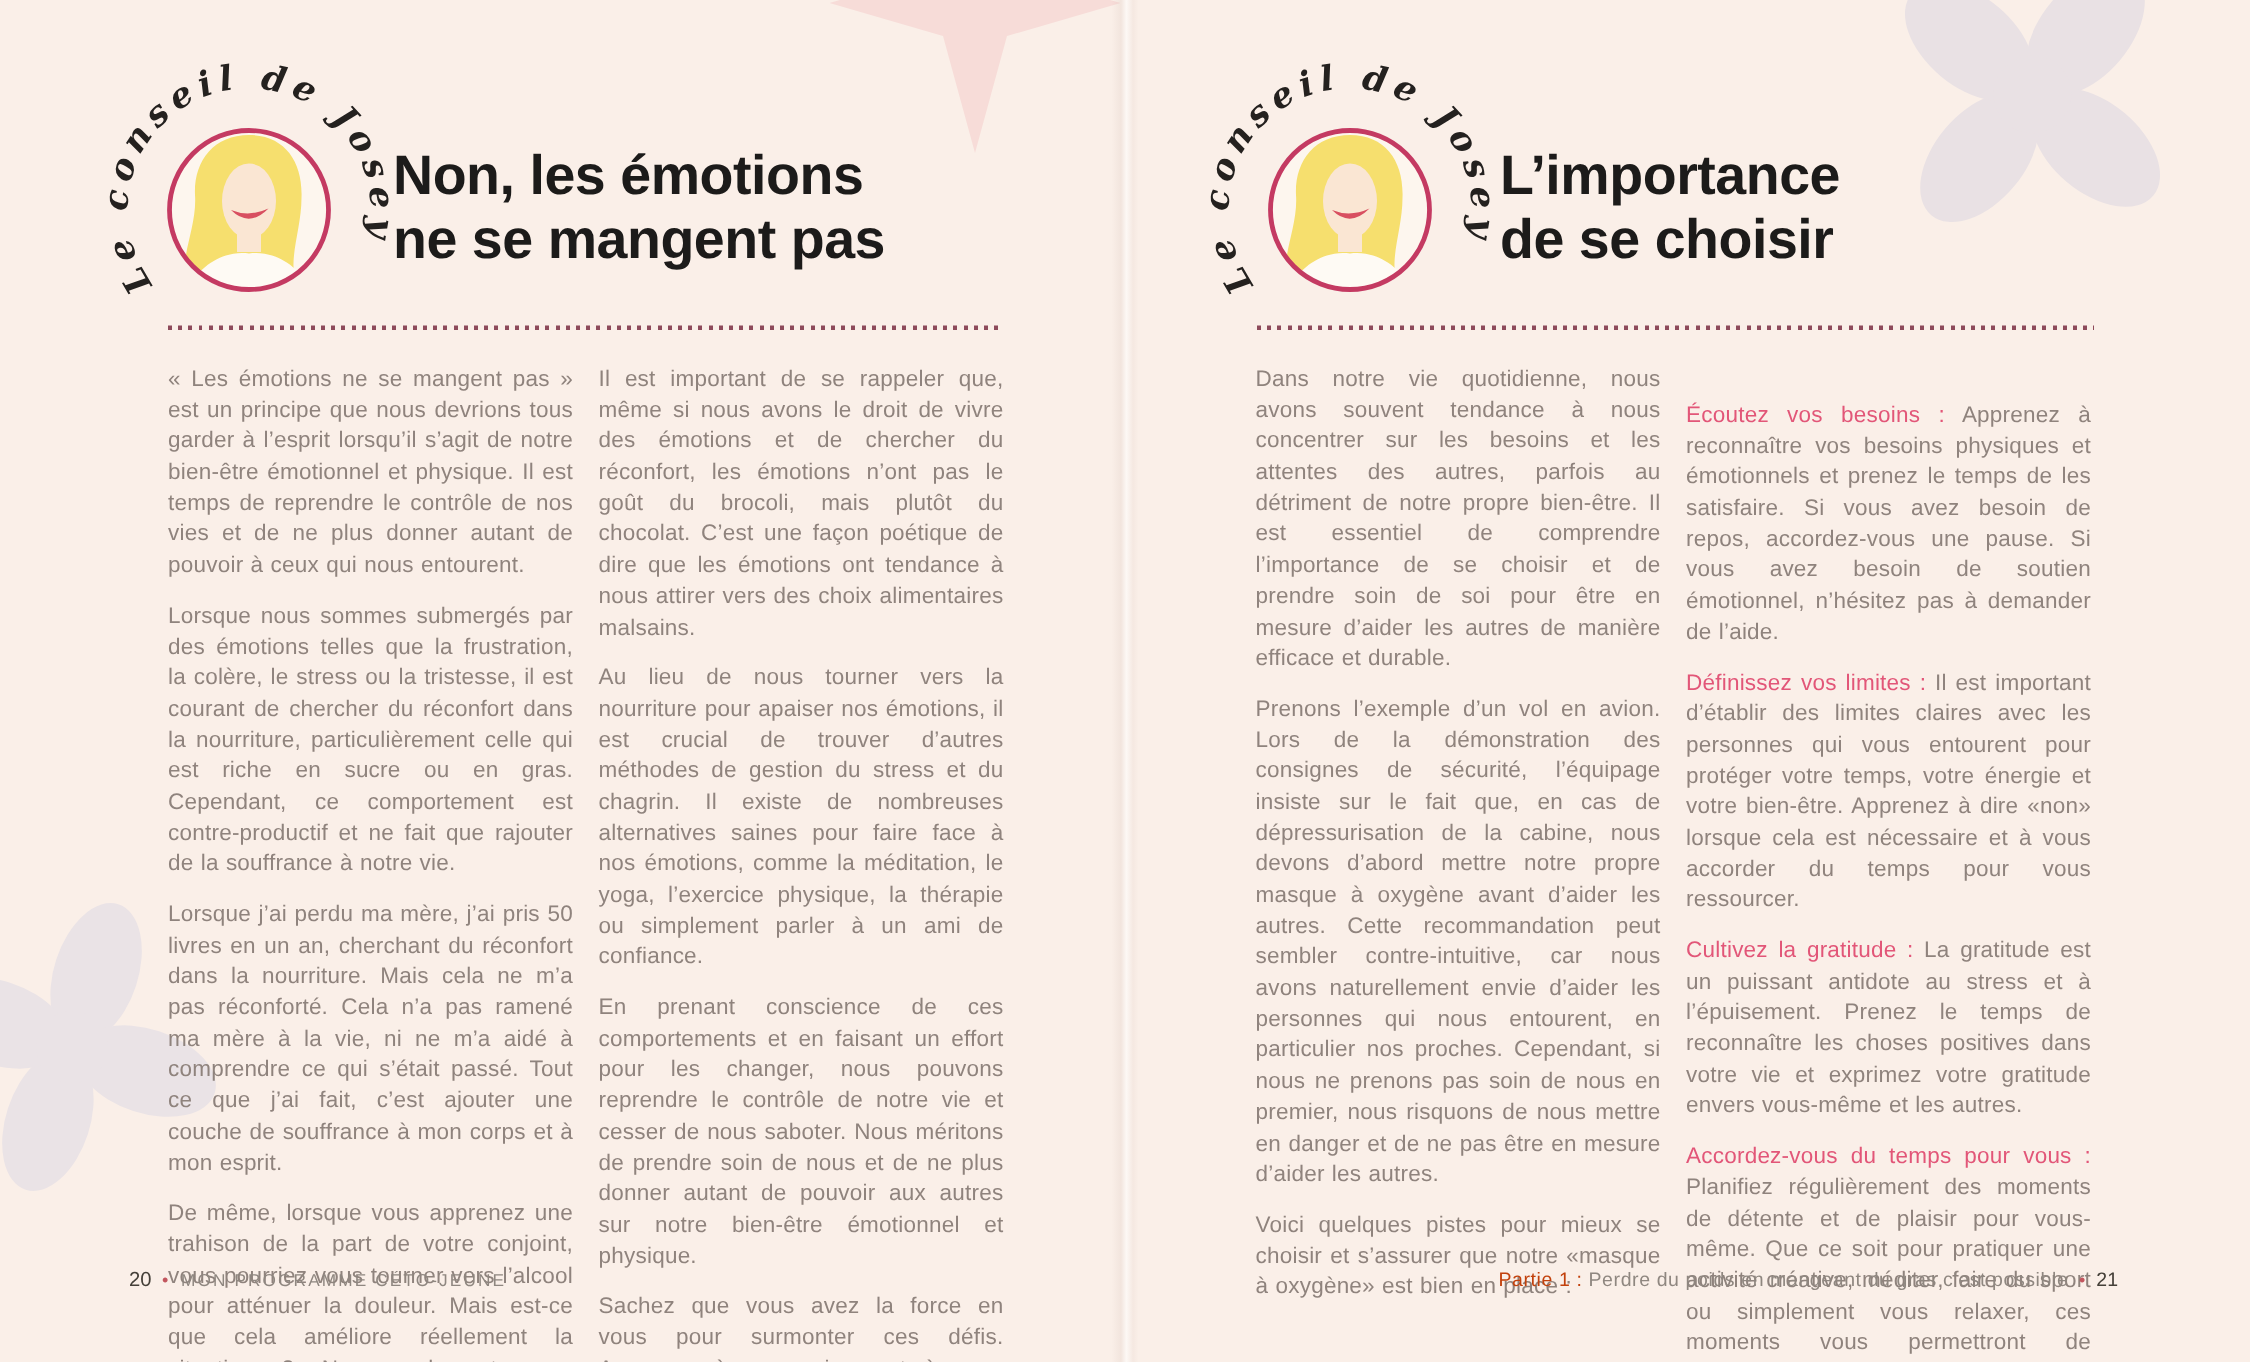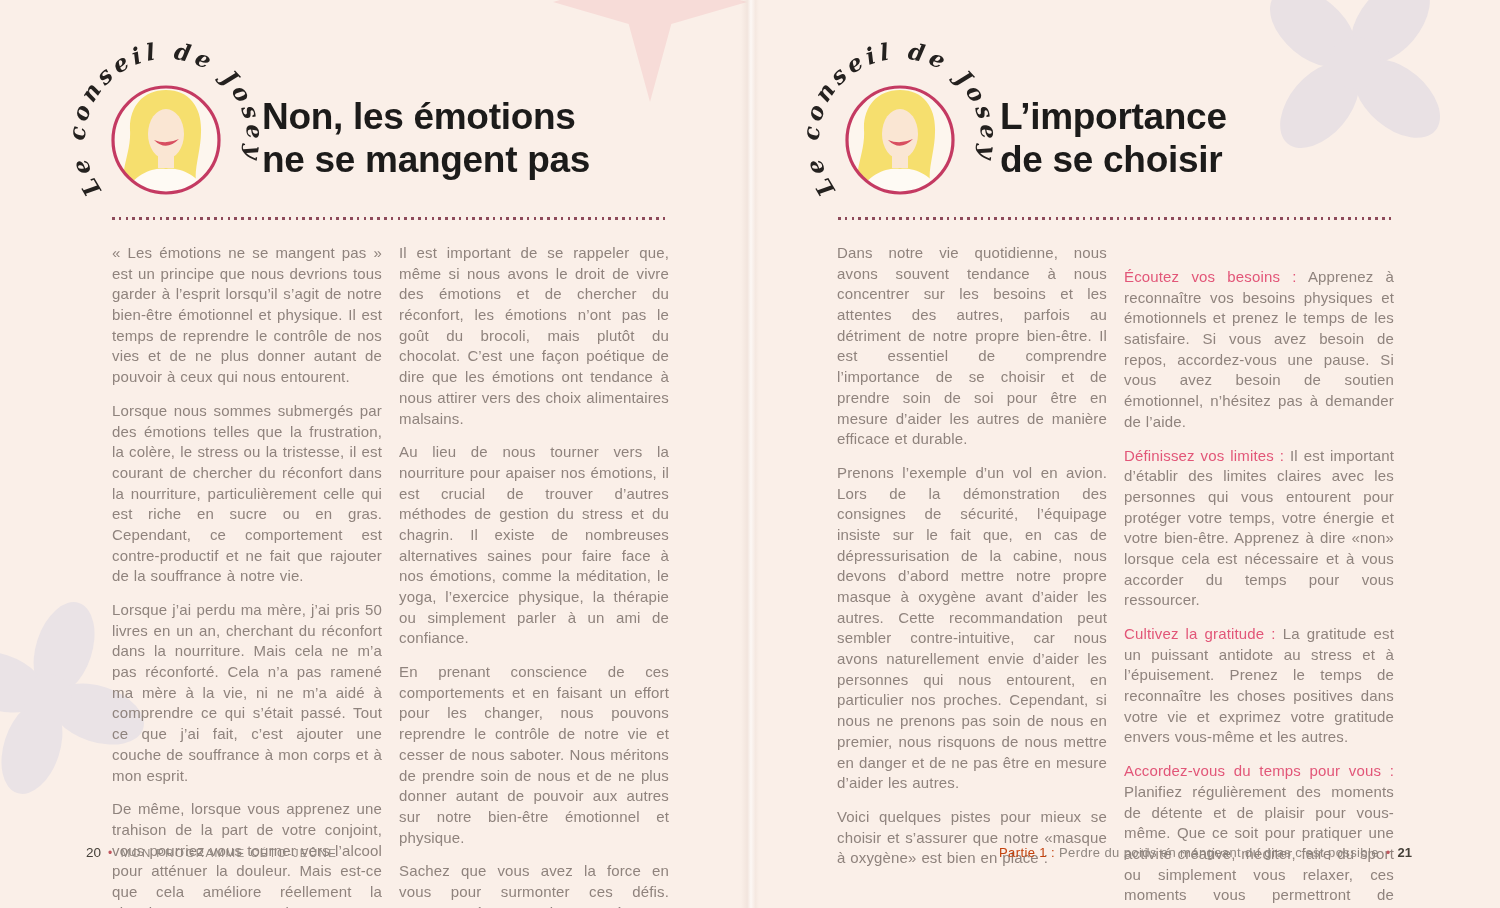--- a/index.html
+++ b/index.html
@@ -38,21 +38,21 @@
   .col{position:absolute;top:243px;width:270px;z-index:1;}
   .col p{margin:0 0 13px 0;text-align:justify;font-size:15px;line-height:1.38;
          color:#8f837d;letter-spacing:0.15px;word-spacing:0.5px;}
   .lead{color:#e25678;}
 
   
   .footer{position:absolute;top:845px;z-index:1;font-size:12.5px;color:#8f8780;}
   .footer-left{left:86px;letter-spacing:1.4px;font-size:11.5px;}
   .footer-left .pagenum{font-size:13.5px;color:#454039;letter-spacing:0;}
   .footer-right{left:860px;width:552px;text-align:right;letter-spacing:0.4px;font-size:13px;}
-  .footer-right .pagenum{color:#454039;font-weight:bold;letter-spacing:0;}
+  .footer-right .pagenum{color:#454039;font-weight:normal;letter-spacing:0;}
   .sep-dot{color:#c2565e;padding:0 7px;font-size:12px;}
   .part-label{color:#c2410c;}
 </style>
 </head>
 <body>
 
 <div class="spread">
 
   <div class="deco star"></div>
   <svg class="deco" style="left:-52px;top:598px;" width="200" height="200" viewBox="0 0 200 200">

